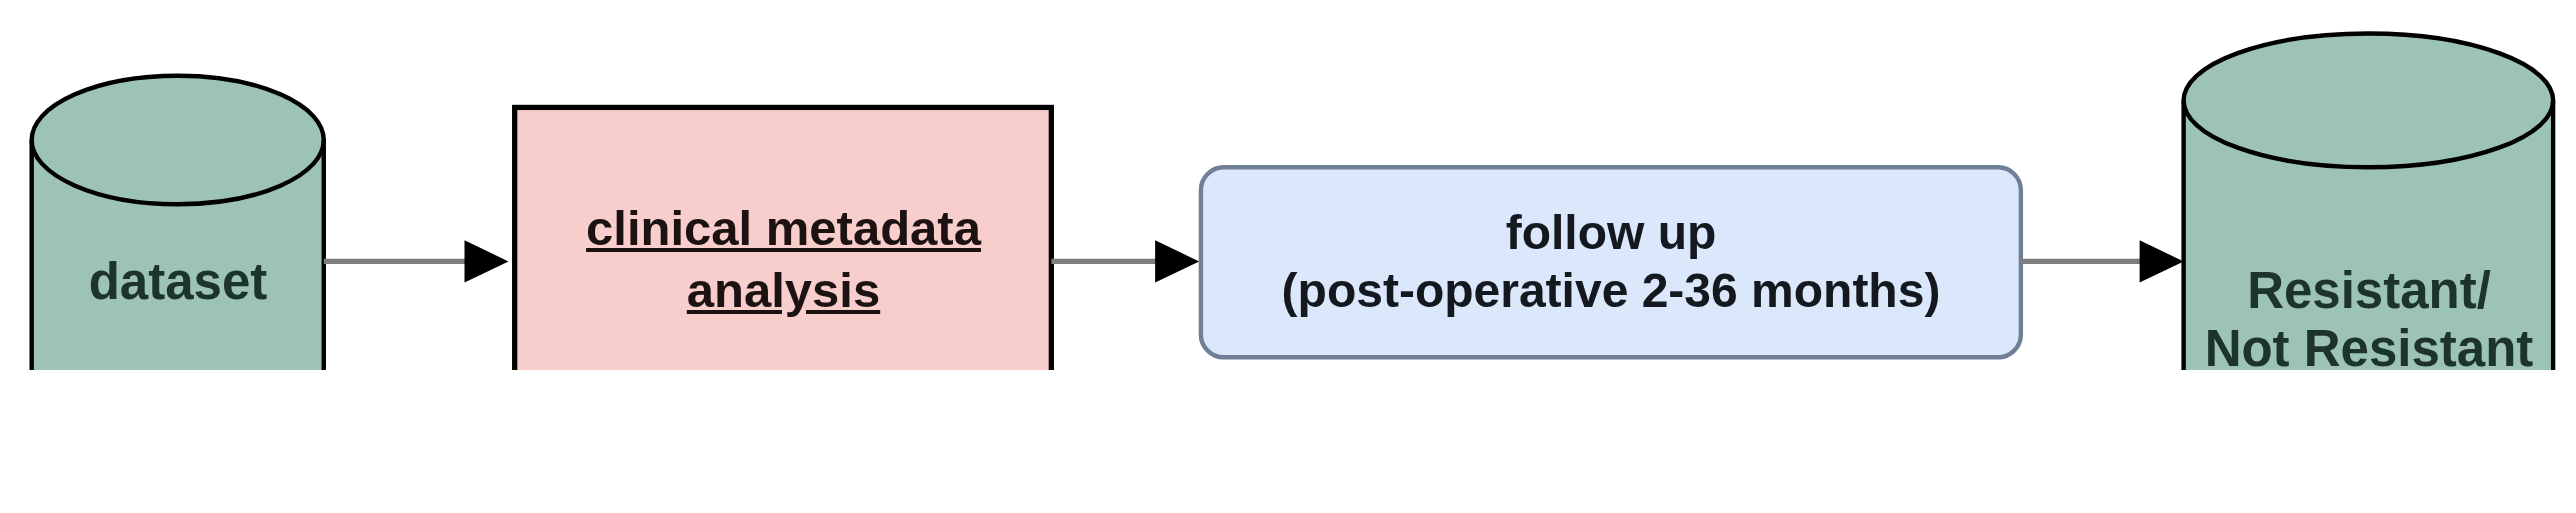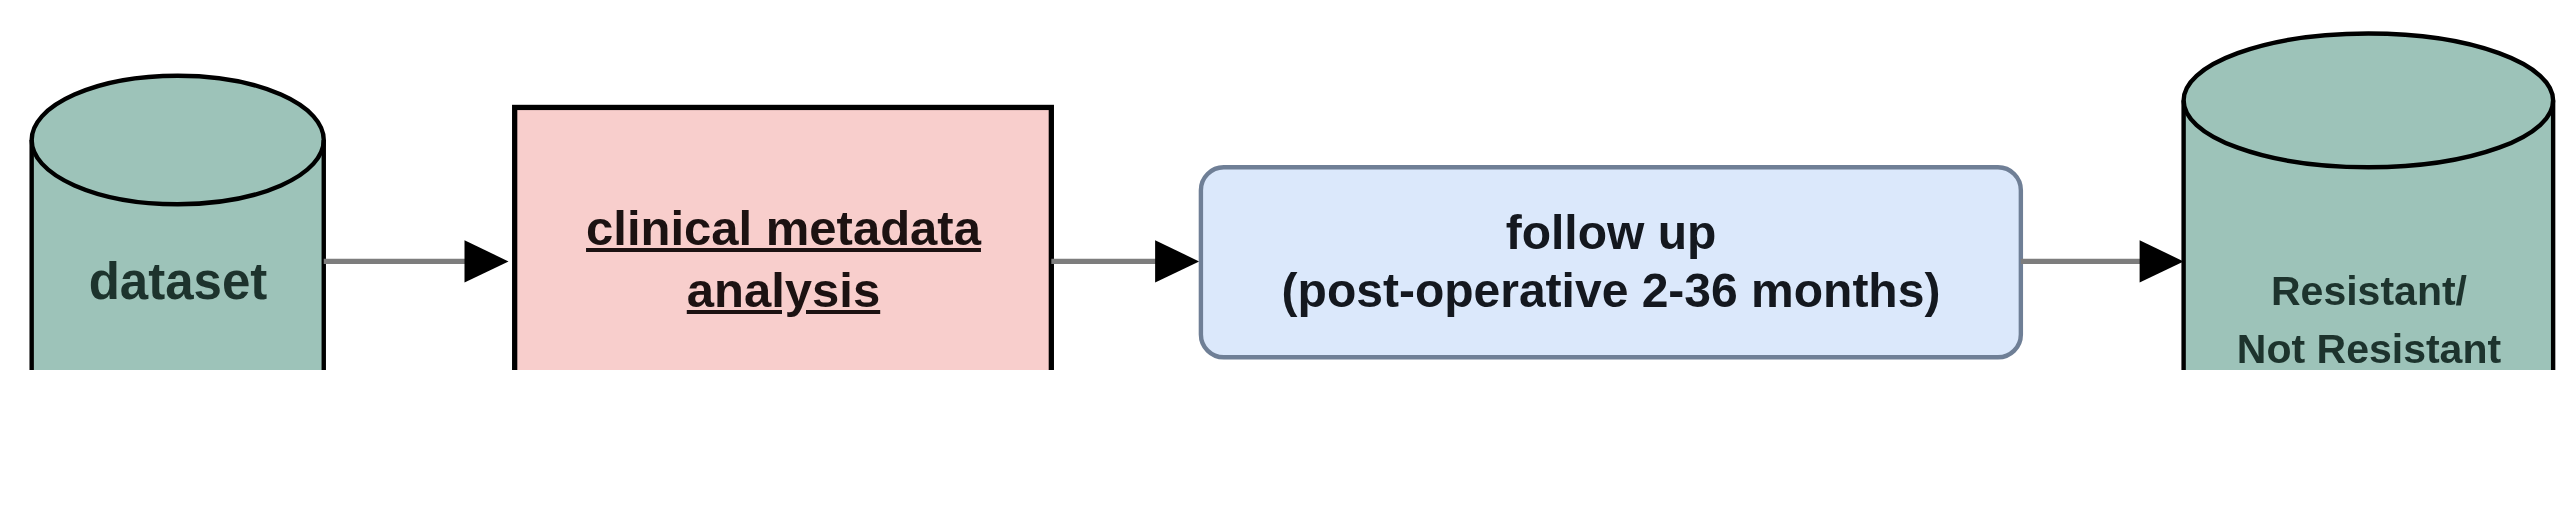--- a/index.html
+++ b/index.html
@@ -35,21 +35,21 @@
   .label-analysis {
     left: 515px; top: 107px; width: 537px; height: 304px;
     font-size: 49px; line-height: 62px; color: #1c1212; text-decoration: underline;
   }
   .label-followup {
     left: 1201px; top: 167px; width: 820px; height: 190px;
     font-size: 48px; line-height: 58px; color: #14181f;
   }
   .label-outcome {
     left: 2184px; top: 248px; width: 370px; height: 143px;
-    font-size: 41px; line-height: 58px; color: #1d332d; text-align: center;
+    font-size: 51px; line-height: 58px; color: #1d332d; text-align: center;
   }
 </style>
 </head>
 <body>
 
 <div class="canvas">
 
   <svg class="layer" viewBox="0 0 2928 584" xmlns="http://www.w3.org/2000/svg">
 
     <g>

